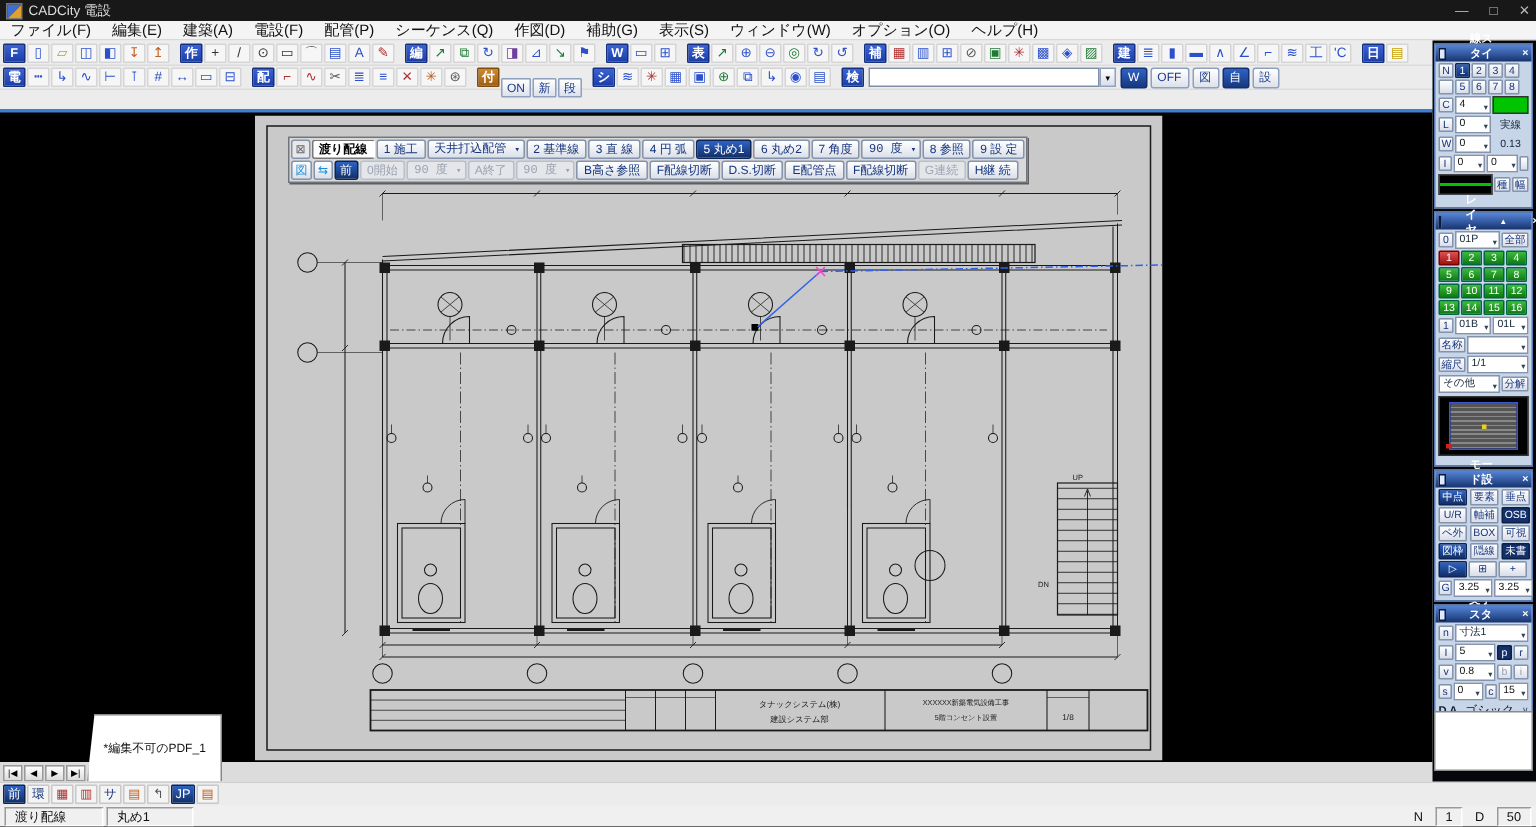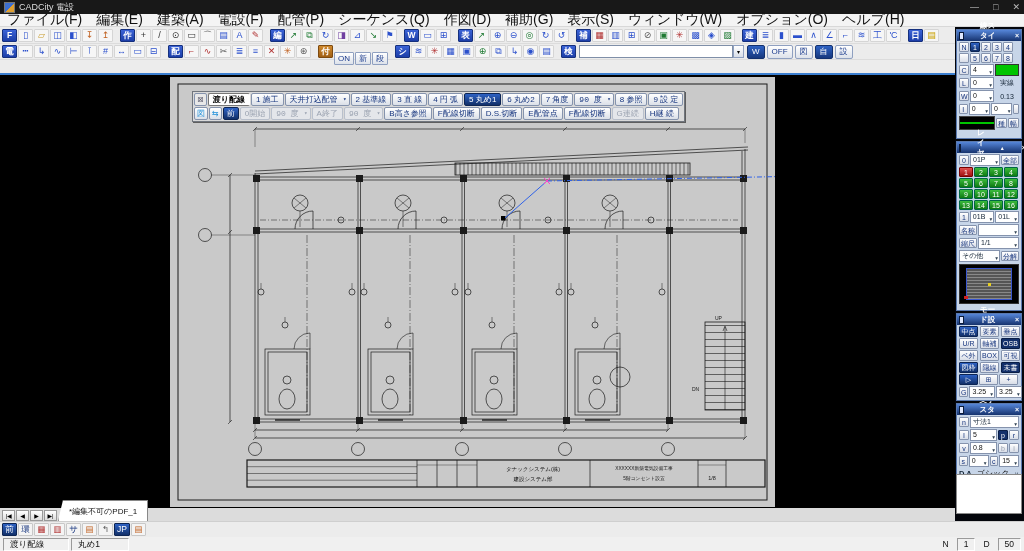--- a/index.html
+++ b/index.html
@@ -7,21 +7,21 @@
        font-family:"Liberation Sans","DejaVu Sans",sans-serif;font-size:9px;color:#111;}
   
   .titlebar{position:absolute;left:0;top:0;width:1024px;height:14px;background:#181818;color:#ddd;
             display:flex;align-items:center;gap:4px;padding:0 4px;box-sizing:border-box;}
   .appicon{width:9px;height:9px;background:linear-gradient(135deg,#3d6fd0 55%,#e0a030 55%);border:1px solid #777;}
   .wctl{margin-left:auto;display:flex;gap:14px;color:#bbb;font-size:9px;}
   .wctl span{cursor:default;}
   
   .menubar{position:absolute;left:0;top:14px;width:1024px;height:13px;background:#f4f4f4;border-bottom:1px solid #d8d8d8;
            display:flex;align-items:center;box-sizing:border-box;}
-  .menubar span{padding:0 7px;font-size:14px;color:#111;}
+  .menubar span{padding:0 7px;font-size:10px;color:#111;}
   
   .tbar{position:absolute;left:0;width:1024px;background:#ececec;display:flex;align-items:center;gap:1px;
         padding:1px 2px;box-sizing:border-box;border-bottom:1px solid #dcdcdc;}
   .tb1{top:27px;height:17px;}
   .tb2{top:44px;height:16px;}
   .ticon{width:15px;height:13px;display:inline-flex;align-items:center;justify-content:center;
          font-size:9px;line-height:1;background:#f6f6f6;border:1px solid #d5d5d5;border-radius:1px;
          padding:0;cursor:default;font-family:inherit;}
   .ticon.tile{background:linear-gradient(#3b63d6,#1c3ea8);color:#fff;font-weight:bold;border-color:#15307e;font-size:8.5px;}
   .ticon.tile-orange{background:linear-gradient(#d08a2e,#a05f14);color:#fff;font-weight:bold;border-color:#7d4a10;font-size:8.5px;}
@@ -56,22 +56,22 @@
   .palbtn.sel,.palbtn.seldis{position:relative;padding-right:11px;font-family:Liberation Mono, monospace;}
   .palbtn.sel::after,.palbtn.seldis::after{content:"▾";position:absolute;right:2px;top:3px;font-size:6px;}
   .palbtn.seldis{color:#9aa2b0;background:#e4e6ea;border-color:#b9c0cc;}
   .palbtn.label{background:#fff;border:1px solid #777;border-right-color:#fff;font-weight:bold;color:#000;}
   .palbtn.close{padding:0 2px;color:#667;background:#e8e8e8;}
   .palbtn.icon{padding:0 2px;color:#1c8ed8;}
   .palbtn.iconblue{padding:0 3px;background:linear-gradient(#2e62c4,#123069);color:#fff;border-color:#0d2554;}
   
   .tabbar{position:absolute;left:0;top:508px;width:955px;height:13px;background:#dcdcdc;display:flex;align-items:flex-end;gap:1px;padding:0 2px;box-sizing:border-box;}
   .navb{width:13px;height:11px;font-size:6px;line-height:10px;text-align:center;border:1px solid #999;background:linear-gradient(#fff,#ddd);padding:0;}
-  .sheettab{height:12px;background:#fff;border:1px solid #888;border-bottom:none;font-size:8px;padding:4px 10px;
-            clip-path:polygon(5px 0,calc(100% - 0px) 0,100% 100%,0 100%);display:flex;align-items:flex-end;}
+  .sheettab{height:12px;background:#fff;border:1px solid #888;border-bottom:none;font-size:8px;padding:16px 10px;
+            clip-path:polygon(5px 0,calc(100% - 0px) 0,100% 100%,0 100%);display:flex;align-items:flex-start;}
   .btoolbar{position:absolute;left:0;top:521px;width:1024px;height:16px;background:#ececec;border-top:1px solid #cfcfcf;
             display:flex;align-items:center;gap:1px;padding:0 2px;box-sizing:border-box;}
   .bbtn{min-width:15px;height:13px;font-size:8.5px;line-height:1;border:1px solid #c8c8c8;background:#f4f4f4;
         color:#16357e;padding:0 2px;border-radius:1px;}
   .bbtn.active{background:linear-gradient(#2e62c4,#123069);color:#fff;border-color:#0d2554;}
   .statusbar{position:absolute;left:0;top:537px;width:1024px;height:14px;background:#f0f0f0;display:flex;gap:2px;
              align-items:center;padding:1px 3px;box-sizing:border-box;}
   .scell{height:11px;line-height:11px;font-size:8.5px;padding:0 6px;background:#f0f0f0;
          border:1px solid;border-color:#9a9a9a #ffffff #ffffff #9a9a9a;}
   .scell.grow{flex:0 0 auto;min-width:230px;}

